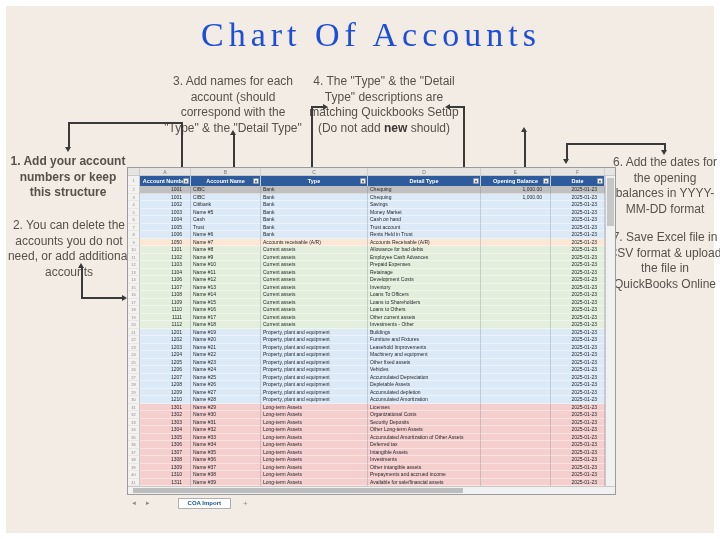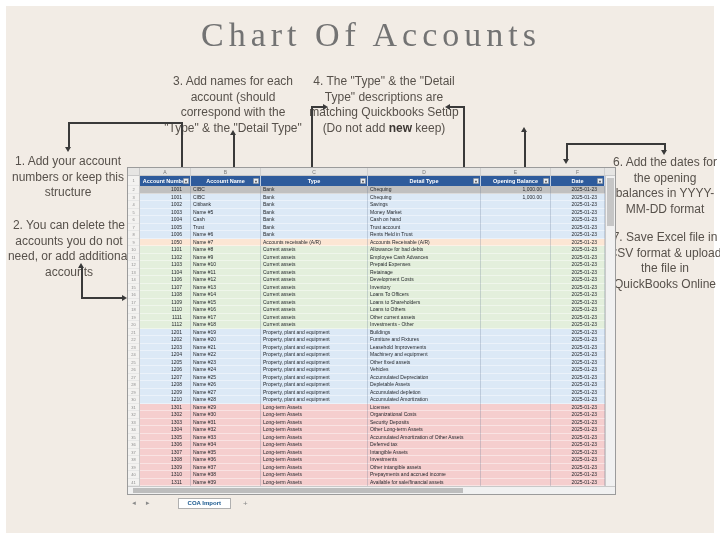--- a/index.html
+++ b/index.html
@@ -4,25 +4,25 @@
 <style>
   html,body{margin:0;padding:0;width:720px;height:539px;overflow:hidden;background:#ffffff;
     font-family:"Liberation Sans",sans-serif;}
   .canvas{position:absolute;left:6px;top:6px;right:6px;bottom:6px;background:#f2ece5;}
   
   .logo{position:absolute;left:18px;top:13px;width:58px;height:58px;border-radius:50%;
     background:#2CA01C;color:#fff;display:flex;align-items:center;justify-content:center;
     font-family:"DejaVu Sans",sans-serif;font-weight:bold;font-size:33px;letter-spacing:-2px;}
   
   .title{position:absolute;left:150px;top:10px;width:430px;text-align:center;
-    font-family:"Liberation Serif",serif;font-size:34px;letter-spacing:5px;color:#737373;}
+    font-family:"Liberation Serif",serif;font-size:34px;letter-spacing:5px;color:#1d4ed8;}
   
   .ann{position:absolute;font-size:12px;line-height:1.3;color:#57514b;text-align:center;}
   .ann b{color:#3c3733;}
-  #ann1{left:4px;top:148px;width:116px;}
+  #ann1{left:4px;top:148px;width:116px;font-weight:bold;}
   #ann2{left:0px;top:212px;width:126px;}
   #ann3{left:158px;top:68px;width:138px;}
   #ann4{left:299px;top:68px;width:158px;}
   #ann5{left:453px;top:80px;width:130px;}
   #ann6{left:602px;top:149px;width:114px;}
   #ann7{left:602px;top:224px;width:114px;}
   
   .ln{position:absolute;background:#3a3a3a;}
   .arr{position:absolute;width:0;height:0;border:3px solid transparent;}
   .arr.down{border-top:5px solid #3a3a3a;border-bottom:none;}
@@ -77,21 +77,21 @@
 <body>
 
 <div class="canvas">
 
 
   <div class="title">Chart Of Accounts</div>
 
   <div class="ann" id="ann1">1.  Add your account numbers or keep this structure</div>
   <div class="ann" id="ann2">2. You can delete the accounts you do not need, or add additional accounts</div>
   <div class="ann" id="ann3">3. Add names for each account (should correspond with the "Type" &amp; the "Detail Type"</div>
-  <div class="ann" id="ann4"><span>4. The "Type" &amp; the "Detail Type" descriptions are matching Quickbooks Setup (Do not add </span><b>new</b><span> keep)</span></div>
+  <div class="ann" id="ann4"><span>4. The "Type" &amp; the "Detail Type" descriptions are matching Quickbooks Setup (Do not add </span><b>new</b><span> should)</span></div>
   <div class="ann" id="ann6">6. Add the dates for the opening balances in YYYY-MM-DD format</div>
   <div class="ann" id="ann7">7. Save Excel file in CSV format &amp; upload the file in QuickBooks Online</div>
 
   <div class="ln" style="left:62px;top:116px;width:114px;height:1.5px;"></div>
   <div class="ln" style="left:62px;top:116px;width:1.5px;height:26px;"></div>
   <div class="arr down" style="left:59px;top:141px;"></div>
   <div class="ln" style="left:175px;top:116px;width:1.5px;height:45px;"></div>
 
   <div class="ln" style="left:227px;top:129px;width:1.5px;height:32px;"></div>
   <div class="arr up" style="left:224px;top:124px;"></div>

